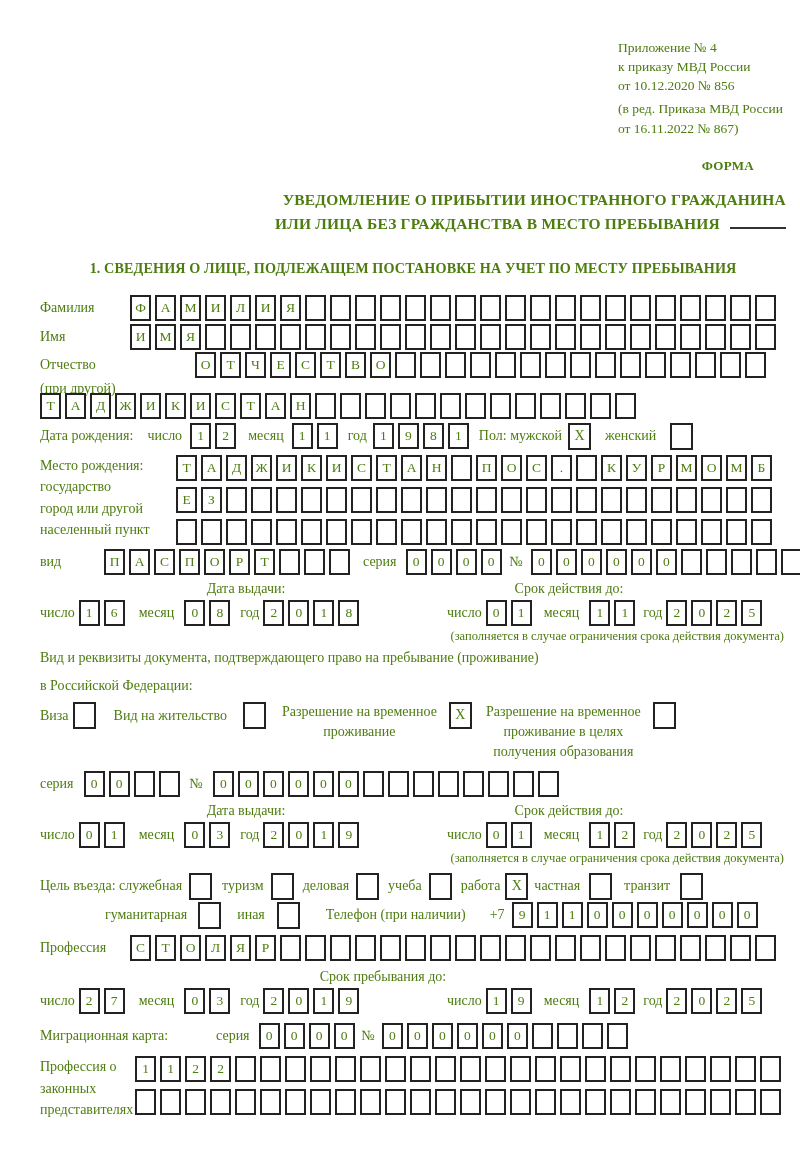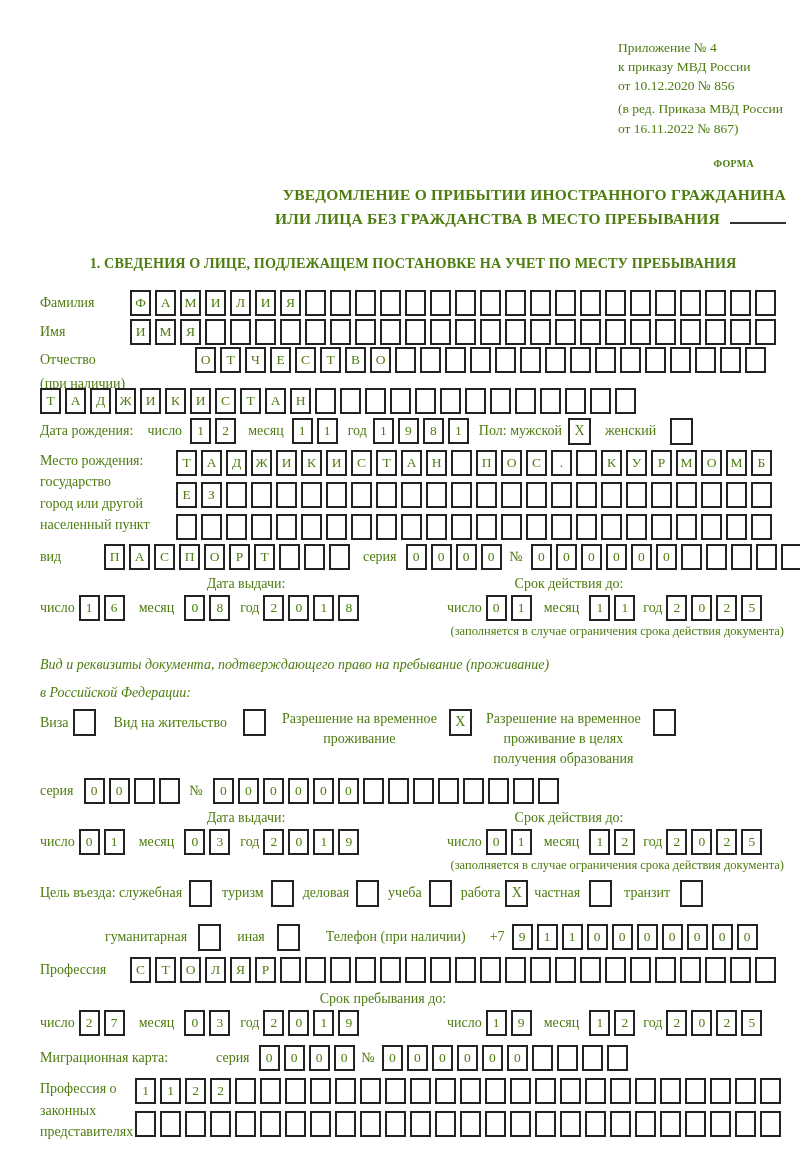--- a/index.html
+++ b/index.html
@@ -4,21 +4,21 @@
 <style>
   html,body{margin:0;padding:0;background:#fff;}
   .page{
     width:800px;height:1163px;box-sizing:border-box;background:#fff;
     padding:38px 14px 0 40px;position:relative;overflow:hidden;
     font-family:"Liberation Serif","DejaVu Serif",serif;color:#4d7c0f;font-size:14px;
   }
   
   .appendix{margin-left:578px;font-size:13.5px;line-height:1.42;}
   .appendix .amend{display:block;margin-top:4px;}
-  .forma{text-align:right;padding-right:32px;font-weight:bold;font-size:10px;margin-top:20px;letter-spacing:.3px;}
+  .forma{text-align:right;padding-right:32px;font-weight:bold;font-size:13px;margin-top:20px;letter-spacing:.3px;}
   .title{ text-align:right;font-weight:bold;font-size:15.5px;line-height:1.55;margin-top:14px;letter-spacing:.2px;}
   .title-underline{display:inline-block;width:56px;border-bottom:2px solid #333;height:13px;margin-left:10px;}
   .sect{ text-align:center;font-weight:bold;font-size:14.2px;margin-top:24px;letter-spacing:.1px;white-space:nowrap;}
   
   .row{display:flex;align-items:flex-start;}
   .lbl{flex:0 0 auto;}
   .lblcol{flex:0 0 auto;line-height:21px;}
   .lblcol .l1{line-height:26px;}
   .cells{display:inline-flex;gap:4px;flex:0 0 auto;flex-wrap:nowrap;}
   .cell{display:inline-flex;align-items:center;justify-content:center;flex:0 0 auto;
@@ -32,21 +32,21 @@
   
   .dtitles{display:flex;margin-top:6px;}
   .dtitles .t1{width:372px;text-align:center;padding-left:40px;box-sizing:border-box;}
   .dtitles .t2{flex:1;text-align:center;padding-right:60px;}
   .dvals{display:flex;align-items:flex-start;margin-top:3px;}
   .dvals .g1{width:372px;display:flex;align-items:flex-start;box-sizing:border-box;}
   .dvals .g2{flex:1;display:flex;align-items:flex-start;padding-left:35px;box-sizing:border-box;}
   .dvals .lbl{line-height:26px;}
   .note-right{text-align:right;font-size:12.5px;margin-top:3px;padding-right:2px;}
   .center-opt{text-align:center;line-height:20px;}
-  .intro{line-height:28px;margin-top:12px;font-style:italic;}
+  .intro{line-height:28px;margin-top:0;}
 </style>
 </head>
 <body>
 
 <div class="page">
 
   <div class="appendix">
     <div>Приложение № 4</div>
     <div>к приказу МВД России</div>
     <div>от 10.12.2020 № 856</div>
@@ -125,21 +125,21 @@
         <span class="cell"></span>
         <span class="cell"></span>
         <span class="cell"></span>
         <span class="cell"></span>
       </span>
   </div>
 
   <div class="row" style="margin-top:2px;">
     <span class="lblcol w155">
       <div class="l1">Отчество</div>
-      <div>(при наличии)</div>
+      <div>(при другой)</div>
     </span>
     <span class="cells">
         <span class="cell">О</span>
         <span class="cell">Т</span>
         <span class="cell">Ч</span>
         <span class="cell">Е</span>
         <span class="cell">С</span>
         <span class="cell">Т</span>
         <span class="cell">В</span>
         <span class="cell">О</span>
@@ -494,21 +494,21 @@
     <span class="lbl" style="margin-left:9px;">учеба</span>
     <span class="cb" style="margin-left:7px;"></span>
     <span class="lbl" style="margin-left:9px;">работа</span>
     <span class="cb" style="margin-left:5px;">X</span>
     <span class="lbl" style="margin-left:6px;">частная</span>
     <span class="cb" style="margin-left:9px;"></span>
     <span class="lbl" style="margin-left:12px;">транзит</span>
     <span class="cb" style="margin-left:10px;"></span>
   </div>
 
-  <div class="row" style="margin-top:17px;align-items:center;padding-left:65px;">
+  <div class="row" style="margin-top:2px;align-items:center;padding-left:65px;">
     <span class="lbl">гуманитарная</span>
     <span class="cb" style="margin-left:11px;"></span>
     <span class="lbl" style="margin-left:16px;">иная</span>
     <span class="cb" style="margin-left:12px;"></span>
     <span class="lbl" style="margin-left:26px;">Телефон (при наличии)</span>
     <span class="lbl" style="margin-left:24px;">+7</span>
     <span class="cells" style="margin-left:7px;">
         <span class="cell">9</span>
         <span class="cell">1</span>
         <span class="cell">1</span>

